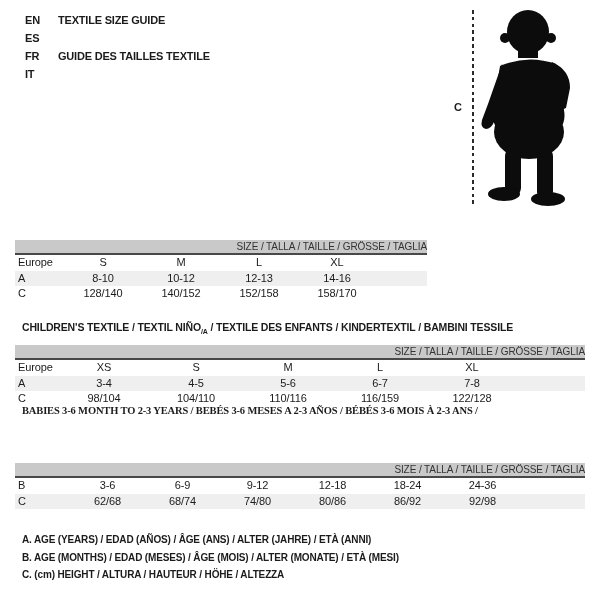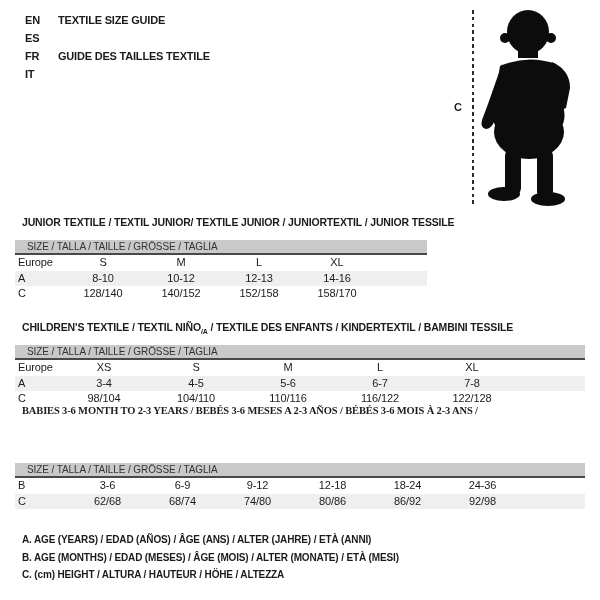--- a/index.html
+++ b/index.html
@@ -22,21 +22,21 @@
   .t1-title { top:215px; }
   .t2-title { top:320px; }
   .t3-title { top:404px;font-family:Liberation Serif, serif; }
   .sub { font-size:7px; vertical-align:sub; }
   
   .size-table { position:absolute; }
   .t1 { left:15px; top:240px; width:412px; }
   .t2 { left:15px; top:345px; width:570px; }
   .t3 { left:15px; top:463px; width:570px; }
   .size-bar { height:13px; line-height:13px; background:#c9c9c9; border-bottom:2px solid #484848;
-    padding-left:12px; font-size:10px; color:#333333; letter-spacing:-0.1px; }
+    padding-left:0; font-size:10px; color:#333333; letter-spacing:-0.1px;text-align:right; }
   .trow { display:flex; height:15.5px; line-height:15.5px; font-size:11px; letter-spacing:-0.1px; }
   .trow.shade { background:#efefef; }
   .lc { padding-left:3px; }
   .dc { text-align:center; }
   .t1 .lc { width:46px; } .t1 .dc { width:78px; }
   .t2 .lc { width:40px; } .t2 .dc { width:92px; }
   .t3 .lc { width:52px; } .t3 .dc { width:75px; }
   
   .footnotes { position:absolute; left:22px; top:531px; font-size:10px; font-weight:700;
     letter-spacing:-0.15px; line-height:17.5px; }
@@ -73,21 +73,20 @@
     <path d="M22 60 Q50 48 78 58 L86 104 Q88 116 82 122 L18 122 Q12 110 16 98 Z"></path>
     <ellipse cx="51" cy="126" rx="35" ry="27"></ellipse>
     <path d="M24 58 L10 98 L4 114 Q2 122 8 123 Q13 123 16 116 L24 98 L30 76 Z"></path>
     <path d="M74 56 Q92 64 92 82 L88 102 Q80 106 74 100 L78 82 Q76 70 68 64 Z"></path>
     <rect x="27" y="142" width="16" height="48" rx="8"></rect>
     <rect x="59" y="142" width="16" height="52" rx="8"></rect>
     <ellipse cx="26" cy="188" rx="16" ry="7"></ellipse>
     <ellipse cx="70" cy="193" rx="17" ry="7"></ellipse>
   </svg>
 
-  <div class="table-title t1-title">JUNIOR TEXTILE / TEXTIL JUNIOR/ TEXTILE JUNIOR / JUNIORTEXTIL / JUNIOR TESSILE</div>
   <div class="size-table t1">
     <div class="size-bar">SIZE / TALLA / TAILLE / GRÖSSE / TAGLIA</div>
     <div class="trow">
       <span class="lc">Europe</span>
       <span class="dc">S</span>
       <span class="dc">M</span>
       <span class="dc">L</span>
       <span class="dc">XL</span>
     </div>
     <div class="trow shade">
@@ -123,21 +122,21 @@
       <span class="dc">4-5</span>
       <span class="dc">5-6</span>
       <span class="dc">6-7</span>
       <span class="dc">7-8</span>
     </div>
     <div class="trow">
       <span class="lc">C</span>
       <span class="dc">98/104</span>
       <span class="dc">104/110</span>
       <span class="dc">110/116</span>
-      <span class="dc">116/122</span>
+      <span class="dc">116/159</span>
       <span class="dc">122/128</span>
     </div>
   </div>
 
   <div class="table-title t3-title">
     <div>BABIES 3-6 MONTH TO 2-3 YEARS / BEBÉS 3-6 MESES A 2-3 AÑOS / BÉBÉS 3-6 MOIS À 2-3 ANS /</div>
   </div>
   <div class="size-table t3">
     <div class="size-bar">SIZE / TALLA / TAILLE / GRÖSSE / TAGLIA</div>
     <div class="trow">

